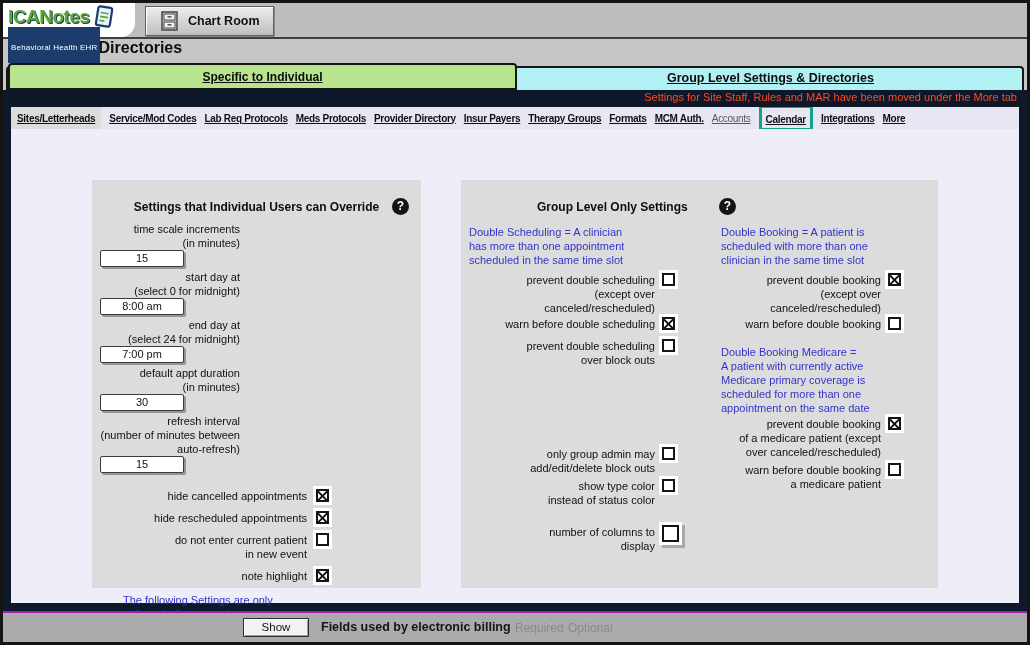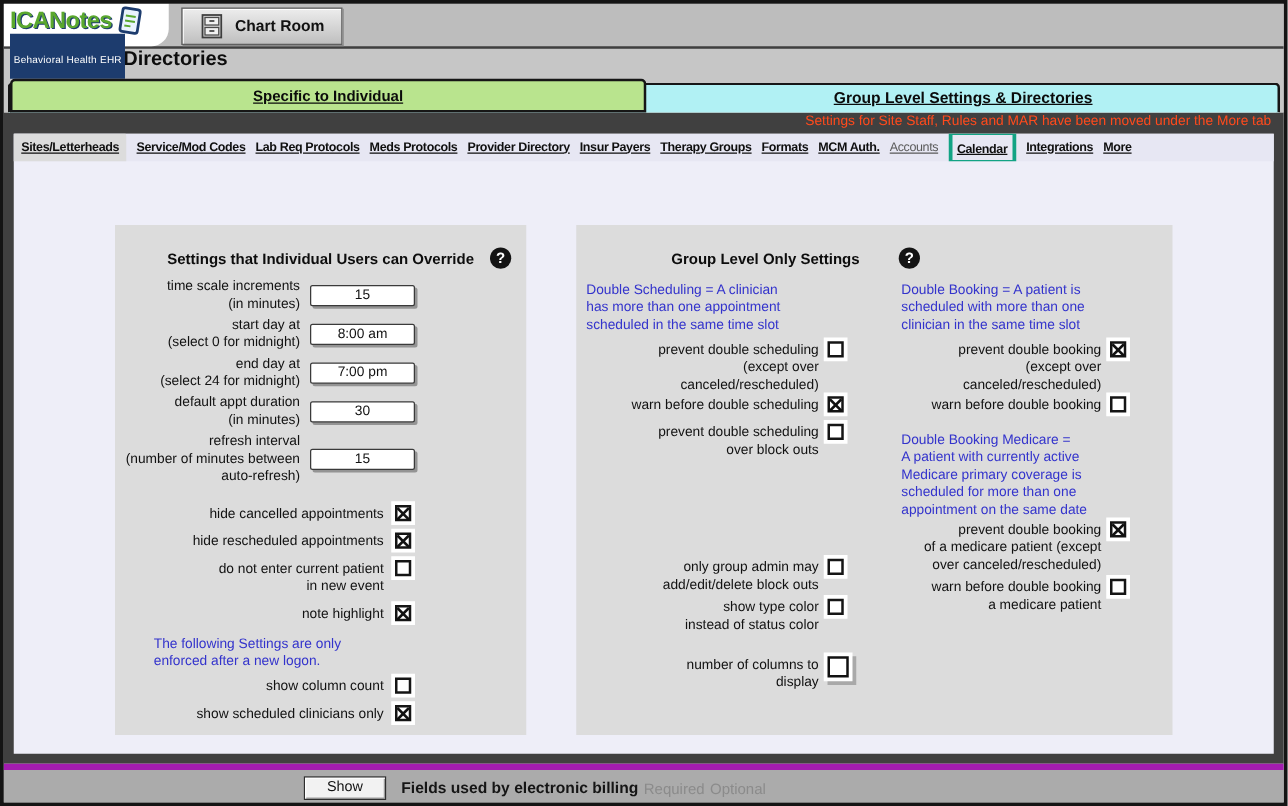--- a/index.html
+++ b/index.html
@@ -21,21 +21,21 @@
   .title-bar h1 { font-size:16px; font-weight:bold; color:#0d0d0d; }
 
   
   .tab-strip { height:27px; position:relative; background:#c6c6c6; }
   .cyan-top { position:absolute; left:3px; right:3px; top:3px; height:24px; background:#b1f1f4; border:2px solid #161616; border-bottom:none; border-radius:4px 4px 0 0; z-index:1; }
   .cyan-top .tab2-label { position:absolute; left:511px; right:0; top:3px; text-align:center; font-size:12.5px; font-weight:bold; text-decoration:underline; color:#0b0b0b; cursor:pointer; }
   .green-tab { position:absolute; left:5px; top:0; width:509px; height:27px; background:#b9e48e; border:2px solid #161616; border-radius:4px 4px 0 0; z-index:2;
     display:flex; align-items:center; justify-content:center; font-size:12px; font-weight:bold; text-decoration:underline; color:#0b0b0b; cursor:pointer; }
 
   
-  .cyan-wrap { background:#404040; padding-bottom:8px; }
+  .cyan-wrap { background:#0f172a; padding-bottom:8px; }
   .notice-row { height:17px; text-align:right; padding-right:10px; font-size:11px; line-height:15px; color:#ff4a1c; }
   .inner { height:496px; background:#eeeef8; margin:0 8px; }
 
   
   .nav-row { height:22px; display:flex; align-items:center; gap:8px; padding-left:6px; background:#e7e7f3; overflow:hidden; white-space:nowrap; }
   .nav-link { font-size:10px; font-weight:bold; letter-spacing:-0.3px; color:#0f0f0f; text-decoration:underline; cursor:pointer; }
   .nav-first { background:#dcdcdc; border-radius:5px 5px 0 0; padding:4px 6px 6px; margin-left:-6px; }
   .nav-link.muted { color:#5a5a5a; font-weight:normal; }
   .cal-box { border:3px solid #12a384; padding:1px 4px; }
 
@@ -44,21 +44,21 @@
   .panel { position:absolute; top:51px; background:#dcdcdc; }
   .panel-left  { left:81px;  width:329px; height:408px; }
   .panel-right { left:450px; width:477px; height:408px; }
 
   .p-title { margin-top:20px; text-align:center; font-weight:bold; font-size:12px; color:#0d0d0d; position:relative; }
   .help { position:absolute; width:17px; height:17px; border-radius:50%; background:#141414; color:#fff; font-weight:bold; font-size:12px; text-align:center; line-height:17px; cursor:pointer; }
   .help::before { content:"?"; }
   .p-title .help { right:12px; top:-2px; }
 
   .fields { margin-top:8px; }
-  .frow { display:flex; align-items:center; margin-bottom:3px; }
+  .frow { display:flex; align-items:flex-start; margin-bottom:3px;flex-direction:column; }
   .flabel { width:148px; text-align:right; font-size:11px; line-height:14px; color:#111; white-space:pre-line; }
   .sel { width:84px; height:17px; margin-left:8px; background:#fff; border:1px solid #3a3a3a; border-radius:2px;
          box-shadow:2px 2px 0 rgba(90,90,90,0.55); font-size:11px; line-height:15px; text-align:center; color:#111; cursor:pointer; }
 
   .toggles { margin-top:16px; }
   .crow { display:flex; align-items:flex-start; margin-bottom:8px; }
   .clabel { width:215px; text-align:right; font-size:11px; line-height:14px; color:#111; white-space:pre-line; }
   .cb { width:13px; height:13px; flex:none; border:2px solid #151515; background:#fff; margin-left:9px; margin-top:0;
         position:relative; box-shadow:0 0 0 3px #fff; cursor:pointer; }
   .cb[data-checked="true"]::before, .cb[data-checked="true"]::after {
@@ -75,21 +75,21 @@
   .gcol2 { left:260px; width:214px; }
   .def { color:#3333cc; font-size:11px; line-height:14px; white-space:pre-line; margin-bottom:6px; }
   .gcol1 .clabel { width:186px; }
   .gcol2 .clabel { width:160px; }
   .gcol .cb { margin-left:7px; }
   .mb2 { margin-bottom:2px; } .mb8 { margin-bottom:8px; } .mb14 { margin-bottom:14px; }
   .mb80 { margin-bottom:80px; } .mb18 { margin-bottom:18px; } .mb4 { margin-bottom:4px; }
   .numbox { width:17px; height:17px; flex:none; border:2px solid #111; background:#fff; margin-left:7px; box-shadow:0 0 0 3px #fff, 3px 3px 0 3px #a9a9a9; cursor:text; }
 
   
-  .footer { height:31px; background:#ababab; border-top:5px solid #a21caf; position:relative; }
+  .footer { height:31px; background:#ababab; border-top:2px solid #a21caf; position:relative; }
   .show-btn { position:absolute; left:240px; top:5px; width:66px; height:19px; background:#f2f2f2; border:1px solid #2e2e2e;
     box-shadow:inset 1px 1px 0 #fff, inset -1px -1px 0 #9d9d9d; font-size:11.5px; line-height:17px; text-align:center; color:#111; cursor:pointer; }
   .f-label { position:absolute; left:318px; top:7px; font-weight:bold; font-size:12.5px; color:#151515; }
   .f-req { position:absolute; left:512px; top:8px; font-size:12px; color:#8b8b8b; }
   .f-opt { position:absolute; left:565px; top:8px; font-size:12px; color:#8b8b8b; }
 
   svg { display:block; }
 </style>
 </head>
 <body>

